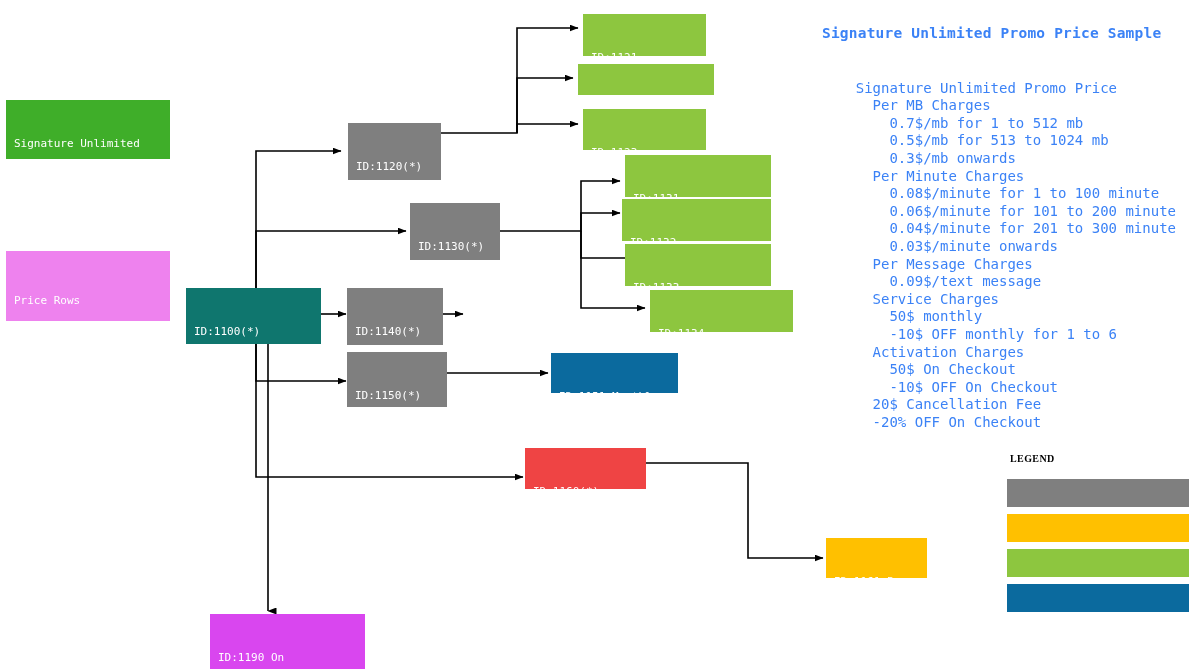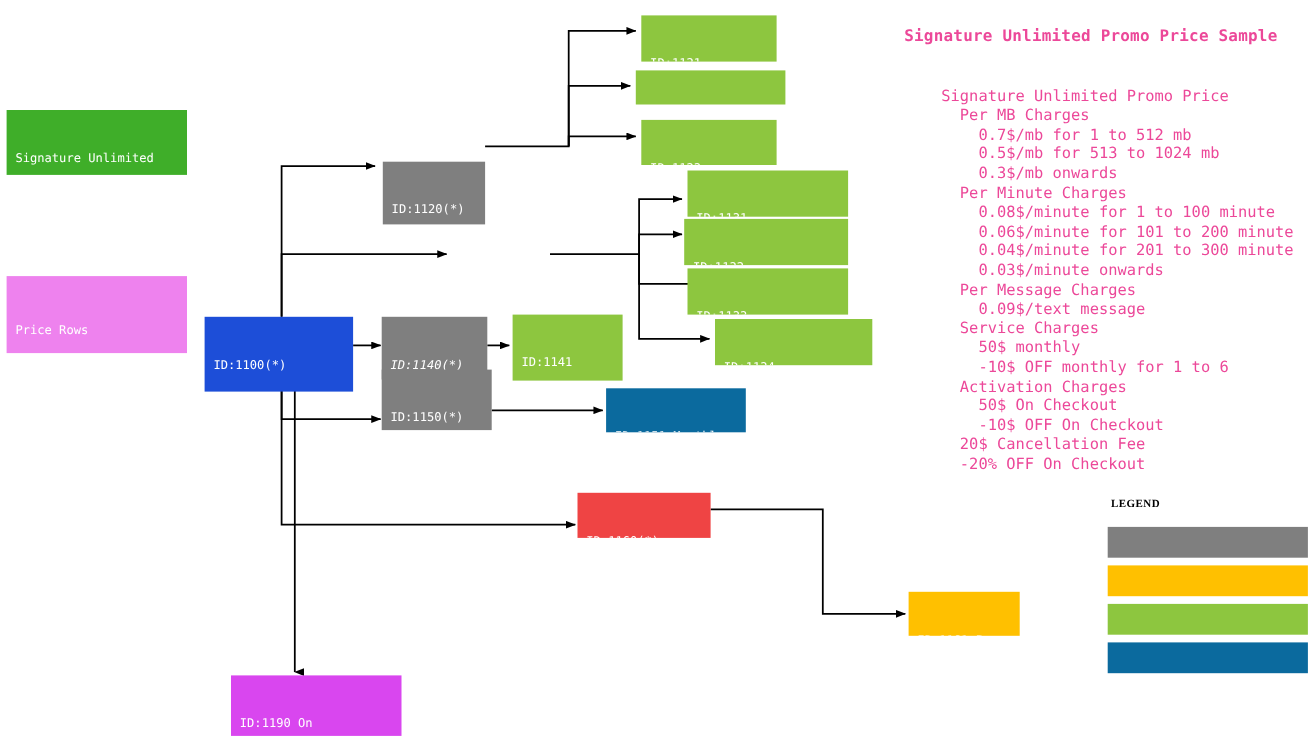--- a/index.html
+++ b/index.html
@@ -3,21 +3,21 @@
 <meta charset="utf-8">
 <style>
   html,body{margin:0;padding:0;background:#ffffff;}
   body{width:1190px;height:669px;position:relative;overflow:hidden;
        font-family:"DejaVu Sans Mono","Liberation Mono",monospace;}
   #canvas{position:absolute;inset:0;width:1190px;height:669px;}
   svg.edges{position:absolute;left:0;top:0;width:1190px;height:669px;pointer-events:none;}
   .node{position:absolute;box-sizing:border-box;color:#ffffff;
         font-size:11px;line-height:15px;padding:6px 8px;white-space:pre;overflow:hidden;}
   .node .ln{display:block;}
-  .panel{position:absolute;color:#ec4899;white-space:pre;}
+  .panel{position:absolute;color:#3b82f6;white-space:pre;}
   .panel-title{font-size:14.5px;font-weight:bold;line-height:18px;letter-spacing:.2px;}
   .panel-body{font-size:14px;line-height:17.6px;}
   .legend-title{position:absolute;font-family:"Liberation Serif",serif;
                 font-weight:bold;font-size:10px;color:#000;letter-spacing:.4px;}
   .legend-item{position:absolute;box-sizing:border-box;color:#fff;font-size:11.5px;
                line-height:26px;padding-left:14px;white-space:pre;}
 </style>
 </head>
 <body>
 
@@ -68,39 +68,44 @@
     
     
   </div>
 
   <div class="node" style="left:6px;top:100px;width:164px;height:59px;background:#3FAE29;">
     <span class="ln">Signature Unlimited</span>
     
     
   </div>
 
-  <div class="node" style="left:186px;top:288px;width:135px;height:68px;background:#1d4ed8;">
+  <div class="node" style="left:186px;top:288px;width:135px;height:56px;background:#0f766e;">
     <span class="ln">ID:1100(*)</span>
     
   </div>
 
-  <div class="node" style="left:348px;top:147px;width:93px;height:57px;background:#7F7F7F;">
+  <div class="node" style="left:348px;top:123px;width:93px;height:57px;background:#7F7F7F;">
     <span class="ln">ID:1120(*)</span>
     
     
   </div>
 
-
-  <div class="node" style="left:347px;top:288px;width:96px;height:57px;background:#7F7F7F;font-style:italic;">
+  <div class="node" style="left:410px;top:203px;width:90px;height:57px;background:#7F7F7F;">
+    <span class="ln">ID:1130(*)</span>
+    
+    
+  </div>
+
+  <div class="node" style="left:347px;top:288px;width:96px;height:57px;background:#7F7F7F;">
     <span class="ln">ID:1140(*)</span>
     
     
   </div>
 
-  <div class="node" style="left:347px;top:336px;width:100px;height:55px;background:#7F7F7F;">
+  <div class="node" style="left:347px;top:352px;width:100px;height:55px;background:#7F7F7F;">
     <span class="ln">ID:1150(*)</span>
     
     
   </div>
 
   <div class="node" style="left:525px;top:448px;width:121px;height:41px;background:#ef4444;">
     <span class="ln">ID:1160(*)</span>
     
     
   </div>
@@ -133,25 +138,20 @@
   <div class="node" style="left:625px;top:244px;width:146px;height:42px;background:#8DC63F;">
     <span class="ln">ID:1133</span>
     
   </div>
 
   <div class="node" style="left:650px;top:290px;width:143px;height:42px;background:#8DC63F;">
     <span class="ln">ID:1134</span>
     
   </div>
 
-  <div class="node" style="left:466px;top:286px;width:100px;height:60px;background:#8DC63F;">
-    <span class="ln">ID:1141</span>
-    
-    
-  </div>
 
   <div class="node" style="left:551px;top:353px;width:127px;height:40px;background:#0B6A9E;">
     <span class="ln">ID:1151 Monthly</span>
     
   </div>
 
   <div class="node" style="left:826px;top:538px;width:101px;height:40px;background:#FFC000;">
     <span class="ln">ID:1161 Pay</span>
     
   </div>

